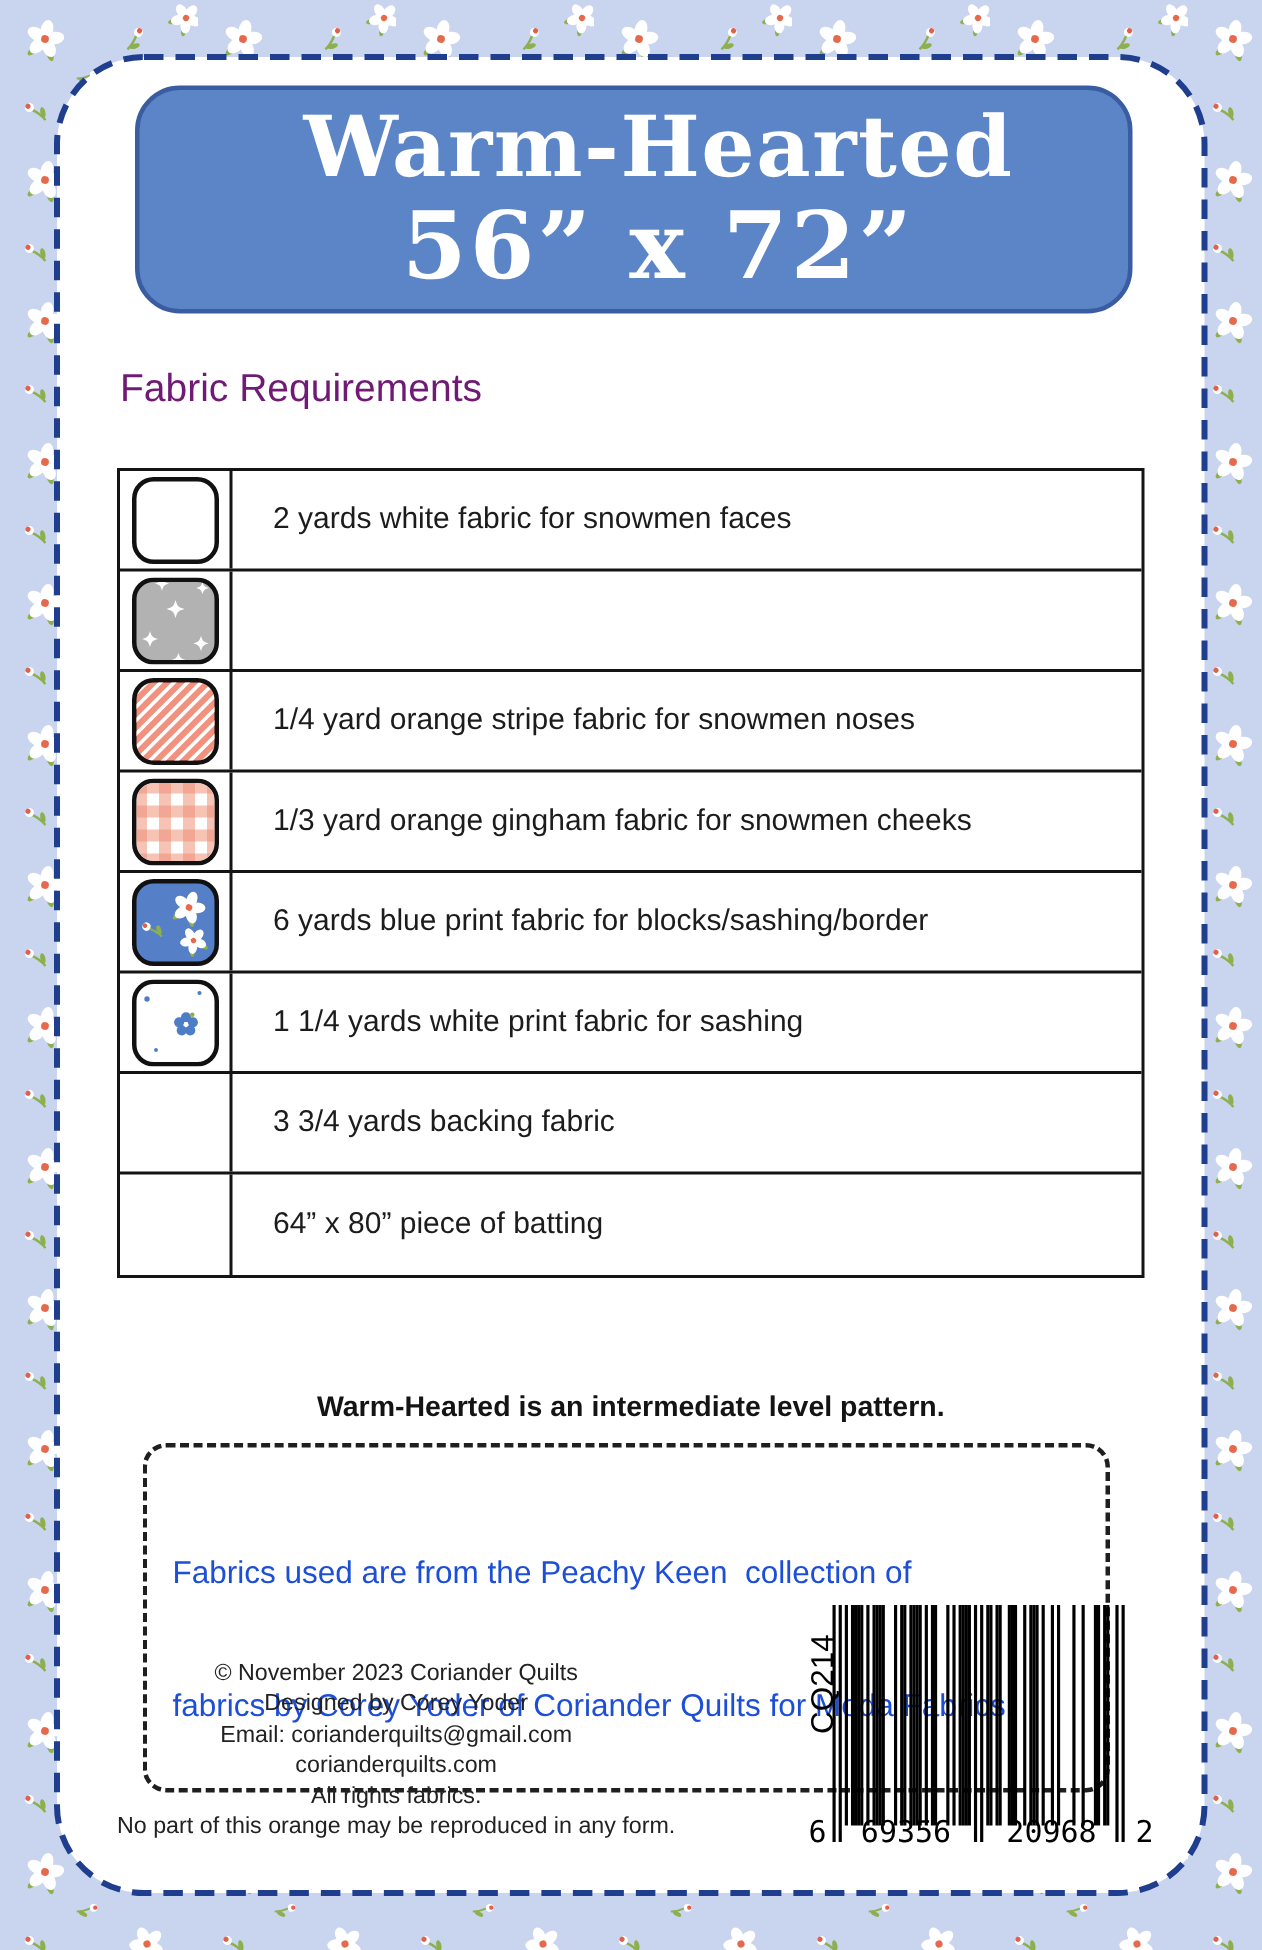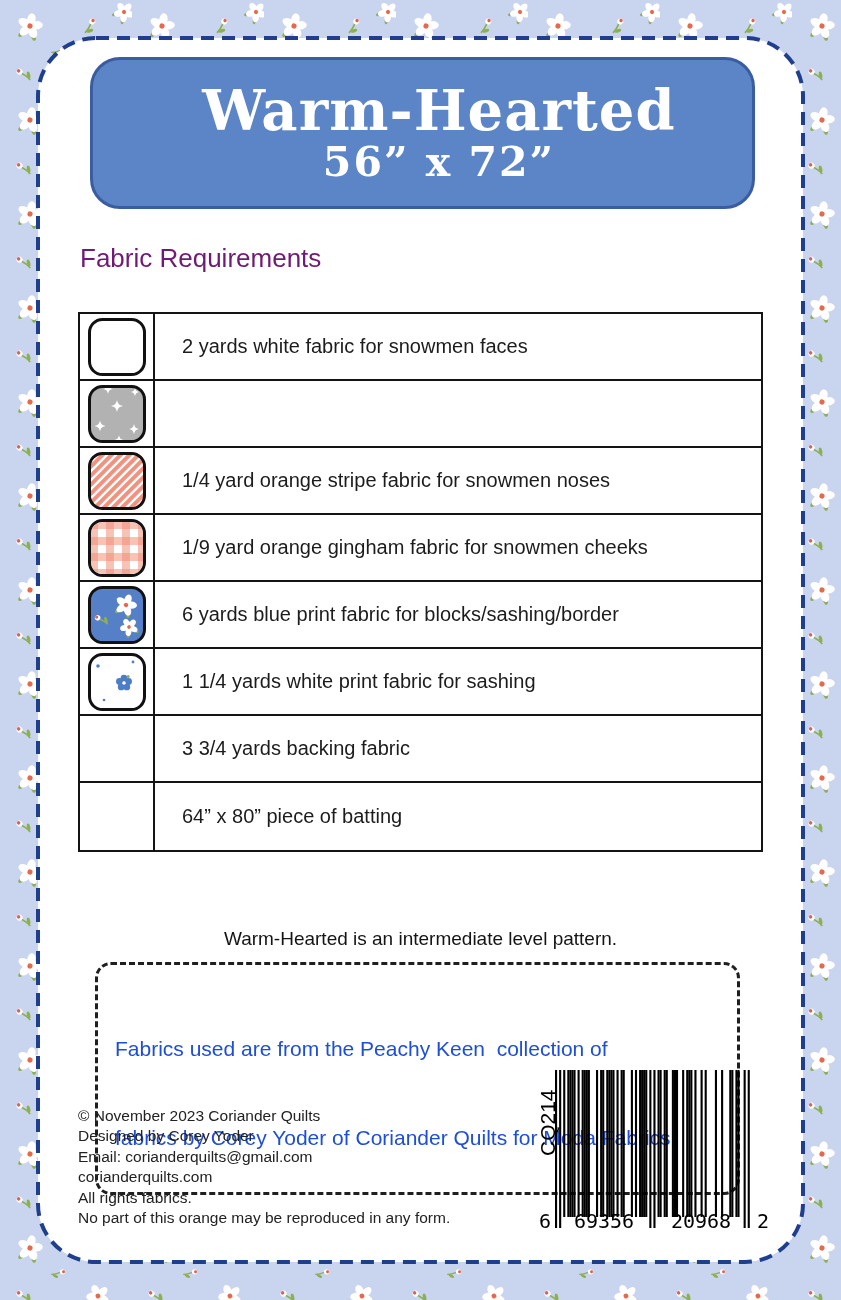--- a/index.html
+++ b/index.html
@@ -12,52 +12,52 @@
 
   .title-box{
     left:90px;top:57px;width:665px;height:152px;box-sizing:border-box;
     background:var(--title-box-fill,#5b85c7);
     border:3px solid var(--title-box-border,#3a5da1);
     border-radius:30px;
     display:flex;flex-direction:column;align-items:center;justify-content:center;
     color:#ffffff;font-family:"DejaVu Serif",serif;font-weight:bold;text-align:center;padding-left:33px;
   }
   .title-line1{font-size:56px;line-height:1.08;letter-spacing:1px;}
-  .title-line2{font-size:41px;line-height:1.12;letter-spacing:2px;}
+  .title-line2{font-size:62px;line-height:1.12;letter-spacing:2px;}
 
   .section-heading{
     left:80px;top:243px;font-size:26px;color:#701a75;letter-spacing:0px;
   }
 
   .fabric-table{
     left:78px;top:312px;width:685px;box-sizing:border-box;
     border:2px solid var(--table-border,#141414);background:#ffffff;
   }
   .t-row{display:flex;height:67px;box-sizing:border-box;
     border-bottom:2px solid var(--table-border,#141414);}
   .t-row:last-child{border-bottom:none;}
   .t-swatch-cell{width:75px;box-sizing:border-box;flex:0 0 75px;
     border-right:2px solid var(--table-border,#141414);
     display:flex;align-items:center;justify-content:center;}
   .t-text-cell{flex:1;display:flex;align-items:center;padding-left:27px;
     font-size:20px;color:#1c1c1c;}
 
   .level-note{
     left:38px;top:928px;width:765px;text-align:center;
-    font-size:19px;font-weight:normal;color:#141414;
+    font-size:19px;font-weight:bold;color:#141414;
   }
 
   .fabrics-note-box{
     left:95px;top:962px;width:645px;box-sizing:border-box;
     border:3px dashed #1f1f1f;border-radius:16px;
     padding:9px 10px 9px 17px;font-size:21px;line-height:1.42;color:#1d4ed8;
     white-space:pre-wrap;
   }
 
-  .credits{left:78px;top:1106px;font-size:15.5px;line-height:20.4px;color:#222222;}
+  .credits{left:78px;top:1106px;font-size:15.5px;line-height:20.4px;color:#222222;text-align:center;}
 
   .barcode-svg{left:505px;top:1056px;width:290px;height:180px;}
   .barcode-svg text{font-family:"DejaVu Sans Mono","Liberation Mono",monospace;fill:#000;}
   .barcode-sku-text{font-family:"Liberation Sans",sans-serif !important;font-size:21px;}
   .bc-digit{font-size:20px;}
 </style>
 </head>
 <body>
 
 <svg class="bg-svg" viewBox="0 0 841 1300">
@@ -190,21 +190,21 @@
           </g>
           <g opacity="0.55">
             <rect x="0" y="2" width="58" height="8"></rect>
               <rect x="0" y="18" width="58" height="8"></rect>
             <rect x="0" y="34" width="58" height="8"></rect>
               <rect x="0" y="50" width="58" height="8"></rect>
           </g>
         </g>
       </svg>
     </div>
-    <div class="t-text-cell">1/9 yard orange gingham fabric for snowmen cheeks</div>
+    <div class="t-text-cell">1/3 yard orange gingham fabric for snowmen cheeks</div>
   </div>
 
   <div class="t-row">
     <div class="t-swatch-cell">
       <svg width="58" height="58">
         <defs>
             <clipPath id="c5">
               <rect x="3" y="3" width="52" height="52" rx="12"></rect>
             </clipPath>
           </defs>

